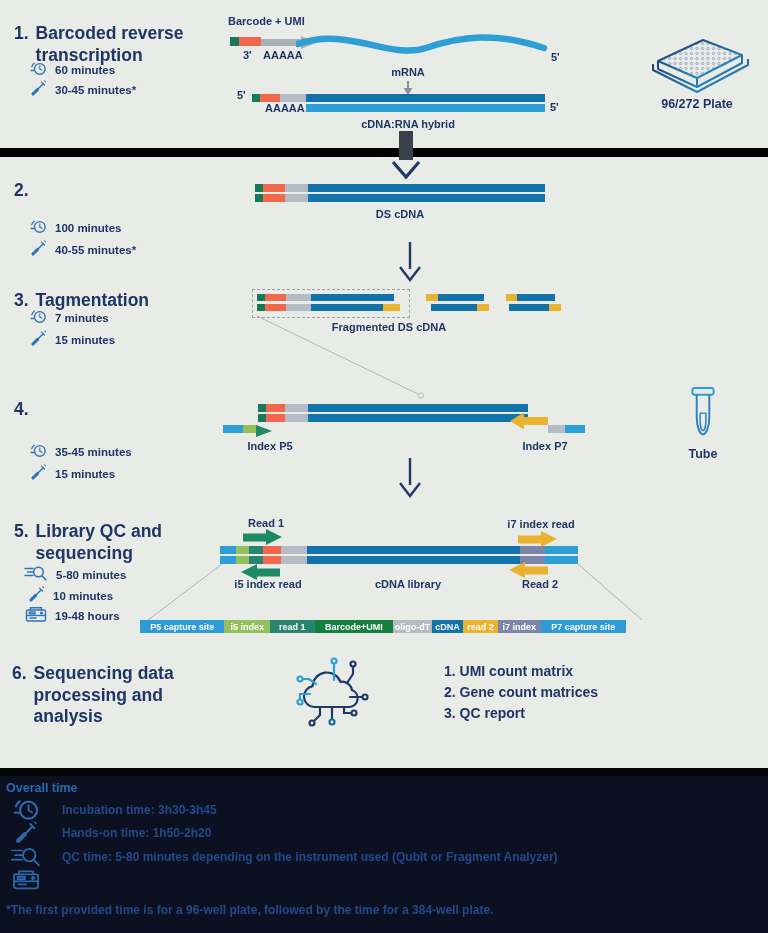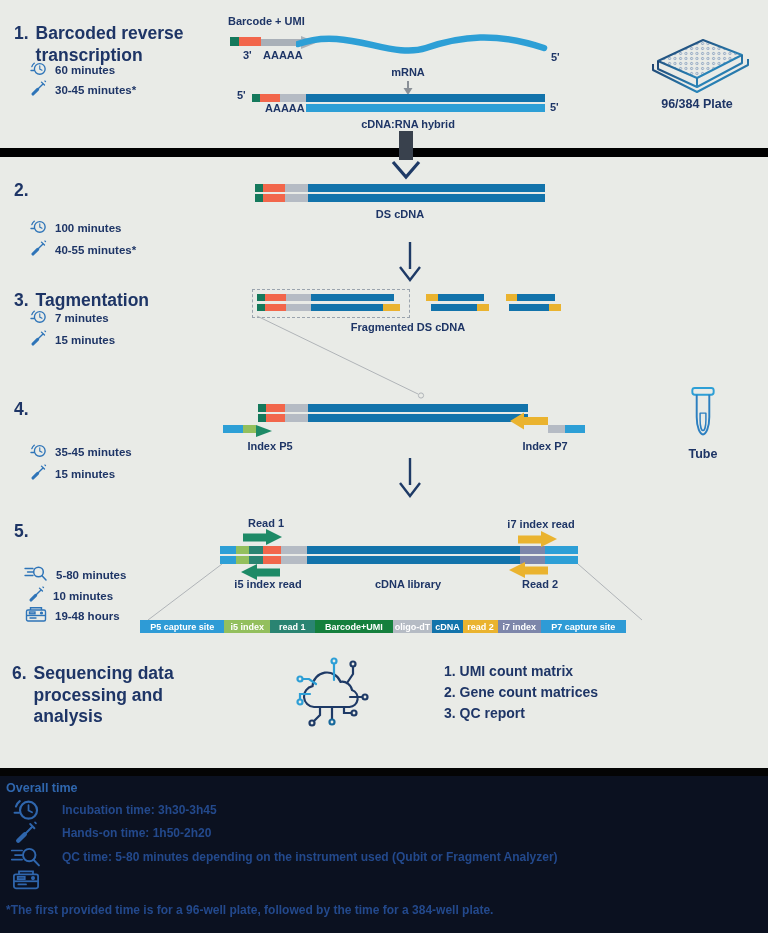--- a/index.html
+++ b/index.html
@@ -102,21 +102,21 @@
           </linearGradient>
         <pattern id="wl" width="5.5" height="5" patternUnits="userSpaceOnUse">
             <circle cx="2.5" cy="2.5" r="1.1" fill="none" stroke="#5579aa" stroke-width="0.6"></circle>
           </pattern>
       </defs>
       <path d="M58 4L97 19 52 42 13 25Z" fill="url(#wl)" stroke="url(#pg)" stroke-width="2" stroke-linejoin="round"></path>
       <path d="M13 25v8l39 18 45-24v-8M52 42v9" fill="none" stroke="url(#pg)" stroke-width="2" stroke-linejoin="round"></path>
       <path d="M8 28v6l44 22 51-27v-6" fill="none" stroke="url(#pg)" stroke-width="2" stroke-linejoin="round"></path>
     </svg>
   </span>
-  <div class="big-label" style="left:697px;top:97px">96/384 Plate</div>
+  <div class="big-label" style="left:697px;top:97px">96/272 Plate</div>
 
   <div class="divider" style="top:148px"></div>
   <div class="abs" style="left:399px;top:131px;width:14px;height:29px;background:#39414d"></div>
   <span class="abs" style="left:390px;top:160px"><svg width="32" height="20" viewBox="0 0 32 20">
         <path d="M3 2l13 15L29 2" fill="none" stroke="#1e3a66" stroke-width="3.2"></path>
       </svg></span>
 
   <div class="step-h" style="left:14px;top:180px;width:190px">
     <span class="num">2.</span>
   </div>
@@ -195,21 +195,21 @@
   <div class="seg c-db" style="left:311px;top:304px;width:72px;height:7px"></div>
   <div class="seg c-yw" style="left:383px;top:304px;width:17px;height:7px"></div>
   <div class="seg c-yw" style="left:426px;top:294px;width:12px;height:7px"></div>
   <div class="seg c-db" style="left:438px;top:294px;width:46px;height:7px"></div>
   <div class="seg c-db" style="left:431px;top:304px;width:46px;height:7px"></div>
   <div class="seg c-yw" style="left:477px;top:304px;width:12px;height:7px"></div>
   <div class="seg c-yw" style="left:506px;top:294px;width:11px;height:7px"></div>
   <div class="seg c-db" style="left:517px;top:294px;width:38px;height:7px"></div>
   <div class="seg c-db" style="left:509px;top:304px;width:40px;height:7px"></div>
   <div class="seg c-yw" style="left:549px;top:304px;width:12px;height:7px"></div>
-  <div class="dlabel ctr" style="left:408px;top:321px">Fragmented DS cDNA</div>
+  <div class="dlabel ctr" style="left:389px;top:321px">Fragmented DS cDNA</div>
   <span class="abs" style="left:250px;top:312px"><svg width="182" height="90" viewBox="0 0 182 90">
         <path d="M7 4L168 82" stroke="#b0b4b8" stroke-width="1" fill="none"></path>
         <circle cx="171" cy="83.5" r="2.6" fill="none" stroke="#b0b4b8" stroke-width="1"></circle>
       </svg></span>
 
   <div class="step-h" style="left:14px;top:399px;width:210px">
     <span class="num">4.</span>
   </div>
   <div class="trow" style="left:30px;top:442px">
     <span><svg width="17" height="17" viewBox="0 0 20 20">
@@ -266,20 +266,21 @@
           <rect x="4" y="2" width="22" height="7" rx="2.5" stroke="#2d9fd6"></rect>
           <path d="M8.5 9v23c0 11 3.5 18 6.5 18s6.5-7 6.5-18V9" stroke="#2c7fc0"></path>
           <path d="M12 28v7c0 7 1.6 11 3 11s3-4 3-11v-7z" stroke="#2c7fc0" stroke-width="1.5"></path>
         </g>
       </svg>
   </span>
   <div class="big-label" style="left:703px;top:447px">Tube</div>
 
   <div class="step-h" style="left:14px;top:521px;width:190px">
     <span class="num">5.</span>
+    <span style="width:130px">Library QC and sequencing</span>
   </div>
   <div class="trow" style="left:24px;top:565px">
     <span><svg width="24" height="17" viewBox="0 0 24 17">
           <g fill="none" stroke="#2e74b8" stroke-width="1.5" stroke-linecap="round">
             <circle cx="14.5" cy="7" r="4.8"></circle>
             <path d="M18 10.8L22 15"></path>
             <path d="M1 3.5h8M3.5 7H9M1 10.5h8" stroke-width="1.3"></path>
           </g>
         </svg></span>
     <span>5-80 minutes</span>

